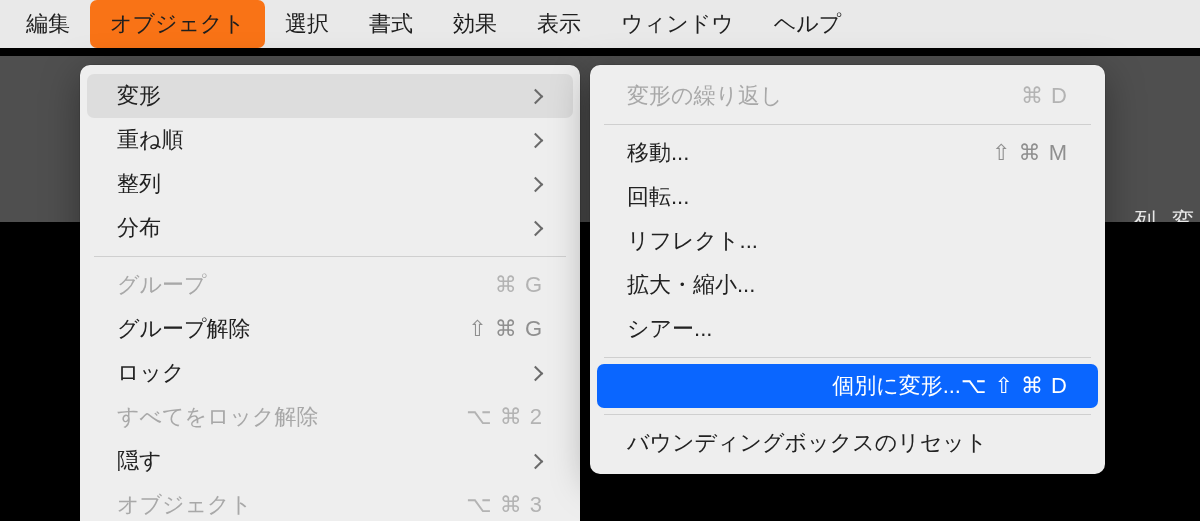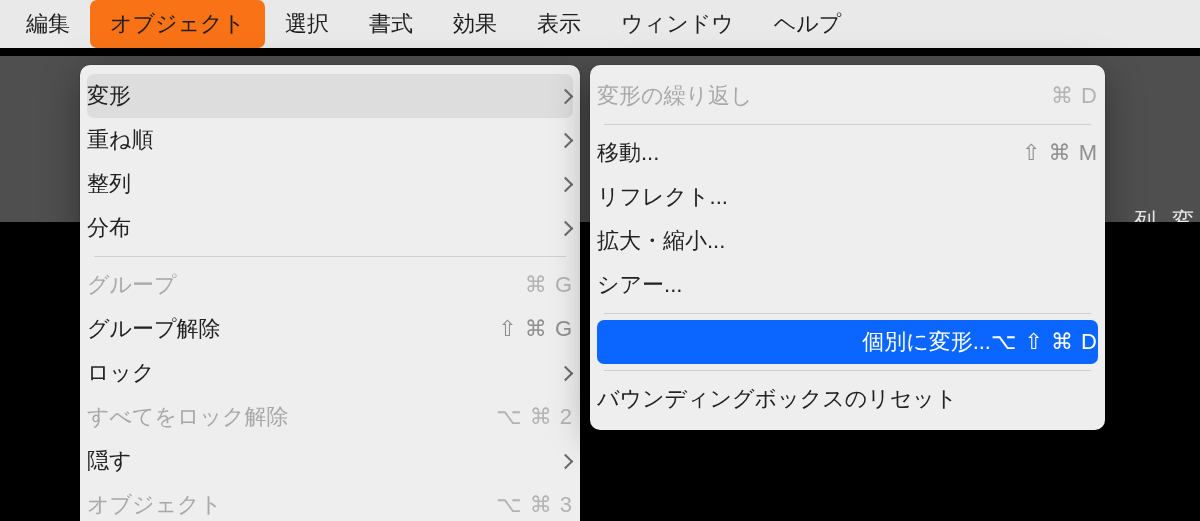--- a/index.html
+++ b/index.html
@@ -16,21 +16,21 @@
   .toolbar-partial{position:absolute;right:0;top:140px;display:flex;gap:8px;
     color:#e8e8e8;font-size:22px;padding:6px 2px;align-items:center;}
   .toolbar-partial span{padding:4px 4px;}
   .canvas{position:absolute;left:0;top:222px;right:0;bottom:0;background:#000;}
   .menu{position:absolute;background:#eeeeee;border-radius:10px;
     box-shadow:0 10px 38px rgba(0,0,0,.35),0 0 0 .5px rgba(0,0,0,.18);
     padding:9px 7px;box-sizing:border-box;}
   .menu.menu1{left:80px;top:65px;width:500px;}
   .menu.menu2{left:590px;top:65px;width:515px;}
   .mi{display:flex;align-items:center;justify-content:space-between;
-    height:44px;padding:0 0;border-radius:7px;font-size:22px;color:#222;}
+    height:44px;padding:0 30px;border-radius:7px;font-size:22px;color:#222;}
   .mi.highlight{background:#dddddd;}
   .mi.selected{background:#0a66ff;color:#fff;justify-content:flex-end;}
   .mi.disabled{color:#a8a8a8;}
   .mi .right{display:flex;align-items:center;gap:10px;font-size:22px;
     color:inherit;}
   .mi.disabled .right{color:#b3b3b3;}
   .mi .sc{letter-spacing:1px;color:#8f8f8f;font-size:22px;}
   .mi.selected .sc{color:#fff;}
   .mi.disabled .sc{color:#b3b3b3;}
   .sep{height:1px;background:#cfcfcf;margin:6px 7px;}
@@ -129,20 +129,24 @@
       </span>
     </div>
     <div class="sep"></div>
     <div class="mi">
       <span>移動...</span>
       <span class="right">
         <span class="sc">⇧ ⌘ M</span>
       </span>
     </div>
     <div class="mi">
+      <span>回転...</span>
+      <span class="right"></span>
+    </div>
+    <div class="mi">
       <span>リフレクト...</span>
       <span class="right"></span>
     </div>
     <div class="mi">
       <span>拡大・縮小...</span>
       <span class="right"></span>
     </div>
     <div class="mi">
       <span>シアー...</span>
       <span class="right"></span>

